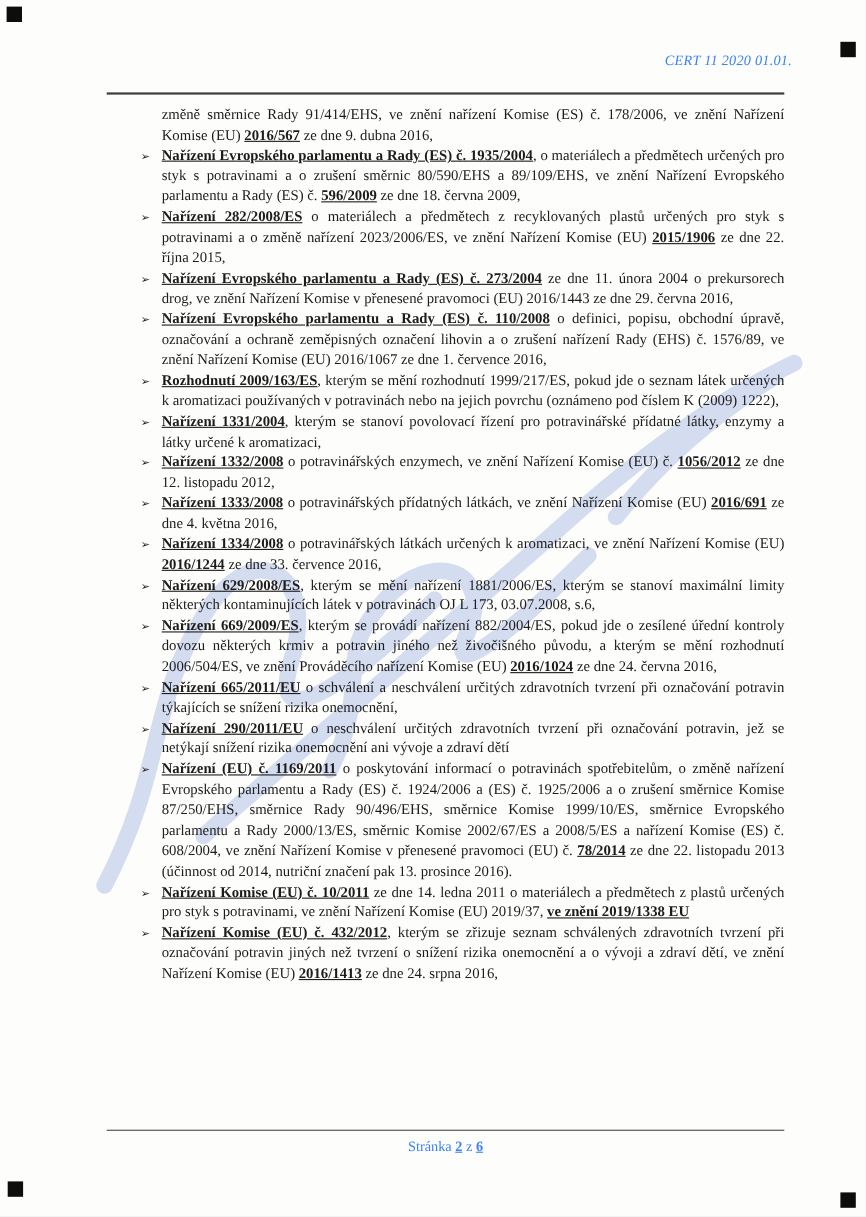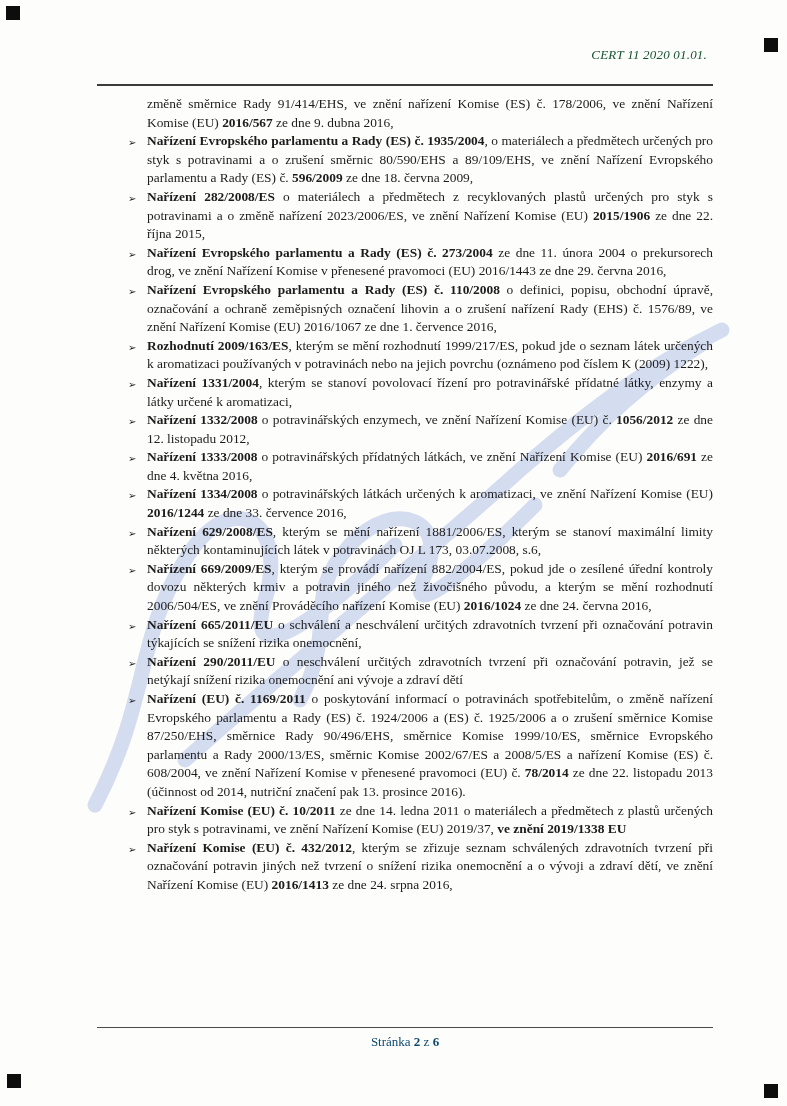--- a/index.html
+++ b/index.html
@@ -12,51 +12,51 @@
     font-family:"Liberation Serif", serif;
     color:#1c1c1c;
   }
   .corner-mark{position:absolute;width:14px;height:14px;background:#0d0d0d;}
   .mark-tl{left:6px;top:6px;}
   .mark-tr{right:9px;top:38px;}
   .mark-bl{left:7px;bottom:18px;}
   .mark-br{right:9px;bottom:8px;}
 
   .header-code{
-    position:absolute;top:47px;right:80px;
-    font-style:italic;font-size:13px;letter-spacing:.2px;color:#14532d;
+    position:absolute;top:47px;right:67px;
+    font-style:italic;font-size:13px;letter-spacing:.2px;color:#3b82f6;
   }
   .rule-top{
     position:absolute;top:84px;left:97px;width:616px;height:0;
     border-top:2px solid #3c3c3c;
   }
   .content{
     position:absolute;top:95px;left:128px;width:585px;
     font-size:13.4px;line-height:18.6px;text-align:justify;
   }
   .intro{margin-left:19px;}
   .li{position:relative;padding-left:19px;}
   .bullet{
     position:absolute;left:0;top:2px;
     font-family:"DejaVu Sans", sans-serif;
     font-size:10px;color:#1c1c1c;
   }
-  .b{font-weight:bold;}
+  .b{font-weight:bold;text-decoration:underline;}
 
   .watermark{
     position:absolute;left:0;top:0;width:787px;height:1106px;
     pointer-events:none;opacity:.32;
   }
   .rule-bottom{
     position:absolute;top:1027px;left:97px;width:616px;height:0;
     border-top:1px solid #4a4a4a;
   }
   .footer{
     position:absolute;top:1034px;left:97px;width:616px;
-    text-align:center;font-size:13px;color:#0c4a6e;
+    text-align:center;font-size:13px;color:#3b82f6;
   }
 </style>
 </head>
 <body>
 
 <div class="page">
 
   <div class="corner-mark mark-tl"></div>
   <div class="corner-mark mark-tr"></div>
   <div class="corner-mark mark-bl"></div>

